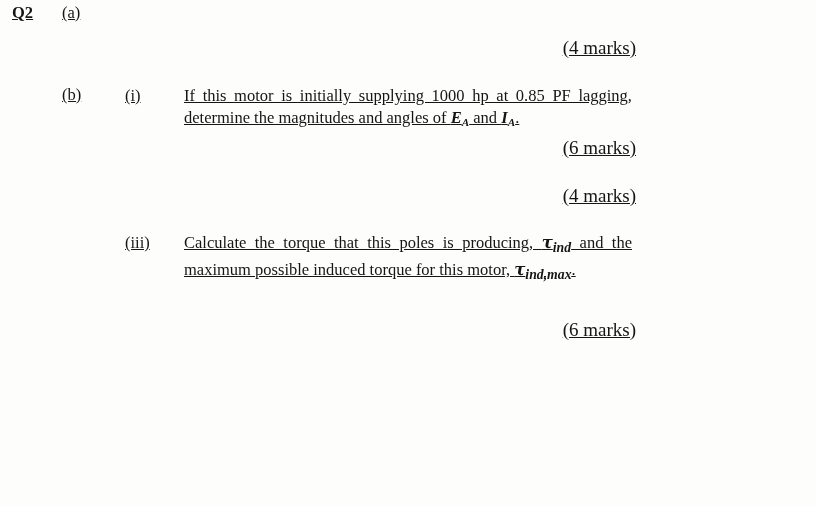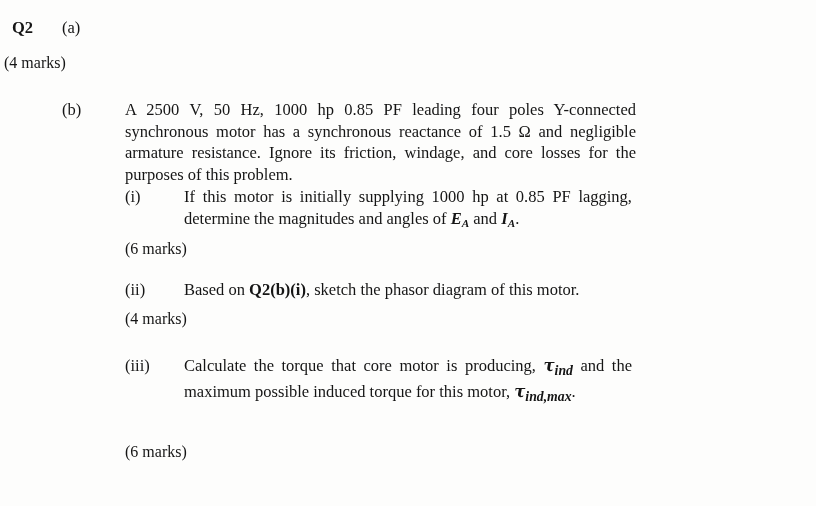--- a/index.html
+++ b/index.html
@@ -13,21 +13,22 @@
     font-family: "Liberation Serif", "DejaVu Serif", serif;
     color: #151515;
     overflow: hidden;
   }
 
   .page {
     position: relative;
     width: 644px;
     height: 506px;
     box-sizing: border-box;
-    padding: 17px 4px 0 4px;
+    padding: 2px 4px 0 4px;
+    text-decoration: underline;
   }
 
   
   .qrow {
     display: flex;
     align-items: flex-start;
   }
 
   
   .col-q {
@@ -65,22 +66,22 @@
     box-sizing: border-box;
     hyphens: none;
   }
 
   
   .sub-block {
     margin-left: 0;
   }
 
   .marks {
-    text-align: left;
-    font-size: 16px;
+    text-align: right;
+    font-size: 19px;
     line-height: 21px;
     padding-right: 4px;
   }
 
   
   .gap-sm { height: 7px; }
   .gap-md { height: 14px; }
   .gap-lg { height: 20px; }
   .gap-xl { height: 26px; }
 
@@ -121,45 +122,40 @@
   <div class="marks">(4 marks)</div>
 
   <div class="gap-xl"></div>
 
   <div class="qrow">
     <div class="col-q"></div>
     <div class="col-alpha">(b)</div>
 
     <div class="body-text sub-block">
 
-      <div>A 2500 V, 50 Hz, 1000 hp 0.85 PF leading four poles Y-connected synchronous motor has a synchronous reactance of 1.5 Ω and negligible armature resistance. Ignore its friction, windage, and core losses for the purposes of this problem.</div>
 
       <div class="qrow" style="margin-top:1px;">
         <div class="col-roman">(i)</div>
         <div class="body-text"><span>If this motor is initially supplying 1000 hp at 0.85 PF lagging, determine the magnitudes and angles of </span><span class="mvar nowrap"><span>E</span><sub>A</sub></span><span> and </span><span class="mvar nowrap"><span>I</span><sub>A</sub></span><span>.</span></div>
       </div>
 
       <div class="gap-sm"></div>
       <div class="marks" style="padding-right:0;">(6 marks)</div>
 
       <div class="gap-lg"></div>
 
-      <div class="qrow">
-        <div class="col-roman">(ii)</div>
-        <div class="body-text" style="text-align:left;"><span>Based on </span><span class="bold-ref">Q2(b)(i)</span><span>, sketch the phasor diagram of this motor.</span></div>
-      </div>
 
       <div class="gap-sm"></div>
       <div class="marks" style="padding-right:0;">(4 marks)</div>
 
       <div class="gap-xl"></div>
 
       <div class="qrow">
         <div class="col-roman">(iii)</div>
-        <div class="body-text"><span>Calculate the torque that core motor is producing, </span><span class="tau nowrap"><span>τ</span><sub class="mvar">ind</sub></span><span> and the maximum possible induced torque for this motor, </span><span class="tau nowrap"><span>τ</span><sub class="mvar">ind,max</sub></span><span>.</span></div>
+        <div class="body-text"><span>Calculate the torque that this poles is producing, </span><span class="tau nowrap"><span>τ</span><sub class="mvar">ind</sub></span><span> and the maximum possible induced torque for this motor, </span><span class="tau nowrap"><span>τ</span><sub class="mvar">ind,max</sub></span><span>.</span></div>
       </div>
 
       <div class="gap-sm"></div>
 
       <div class="gap-xl"></div>
 
 
       <div class="marks" style="padding-right:0;">(6 marks)</div>
 
     </div>

